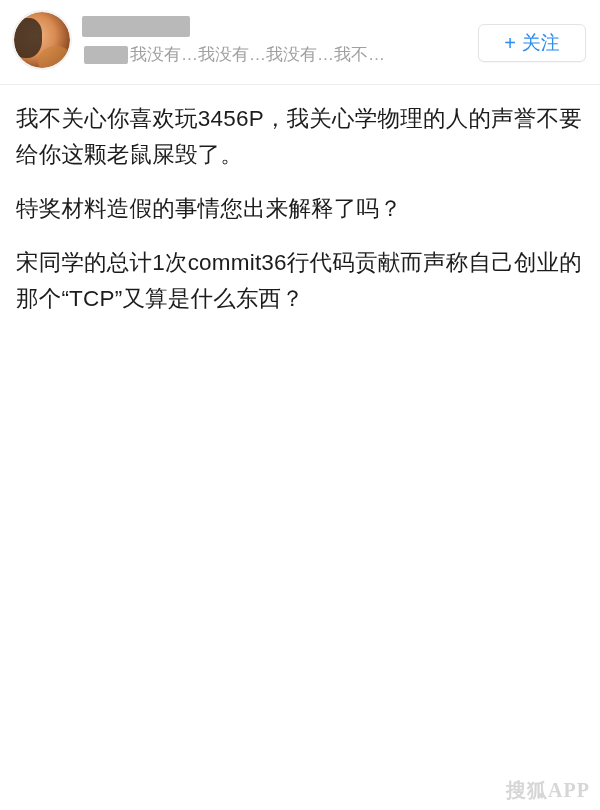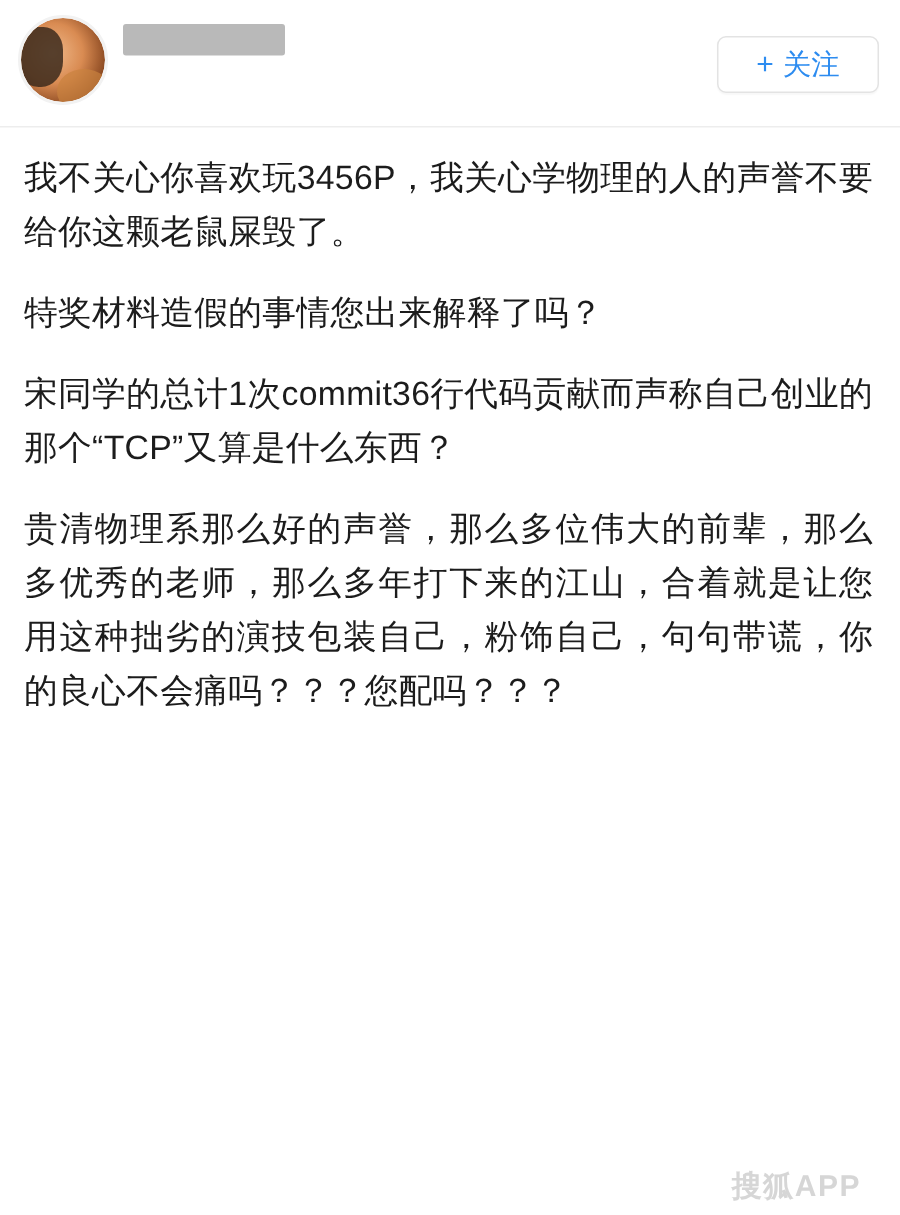--- a/index.html
+++ b/index.html
@@ -170,27 +170,27 @@
   .u-red {
     position: absolute;
     height: 3px;
     background: #e02020;
     border-radius: 2px;
   }
 
   
   .watermark {
     position: absolute;
-    right: 26px;
+    right: 10px;
     bottom: 6px;
     font-size: 20px;
     font-weight: bold;
     color: rgba(180,180,180,.55);
     letter-spacing: 1px;
-    font-family: Liberation Sans, sans-serif;
+    font-family: Liberation Serif, serif;
   }
 </style>
 </head>
 <body>
 
 <div class="page">
 
   <div class="header">
 
     <div class="avatar-wrap">
@@ -198,35 +198,38 @@
         <div class="blob1"></div>
         <div class="blob2"></div>
       </div>
       <div class="avatar-ring"></div>
     </div>
 
     <div class="ident">
       <div class="name-row">
         <div class="name-redacted"></div>
       </div>
+      <div class="sub-row">
+        <span class="sub-redact"></span>
+        <span class="sub-text">我没有…我没有…我没有…我不…</span>
+      </div>
     </div>
 
     <div class="follow-btn">
       <span class="plus">+</span>
       <span>关注</span>
     </div>
 
   </div>
 
   <div class="divider"></div>
 
   <div class="content">
     <p class="para">我不关心你喜欢玩3456P，我关心学物理的人的声誉不要给你这颗老鼠屎毁了。</p>
     <p class="para">特奖材料造假的事情您出来解释了吗？</p>
     <p class="para">宋同学的总计1次commit36行代码贡献而声称自己创业的那个“TCP”又算是什么东西？</p>
 
 
-    <p class="para">贵清物理系那么好的声誉，那么多位伟大的前辈，那么多优秀的老师，那么多年打下来的江山，合着就是让您用这种拙劣的演技包装自己，粉饰自己，句句带谎，你的良心不会痛吗？？？您配吗？？？</p>
   </div>
 
   <div class="watermark">搜狐APP</div>
 
 </div>
 
 </body></html>

